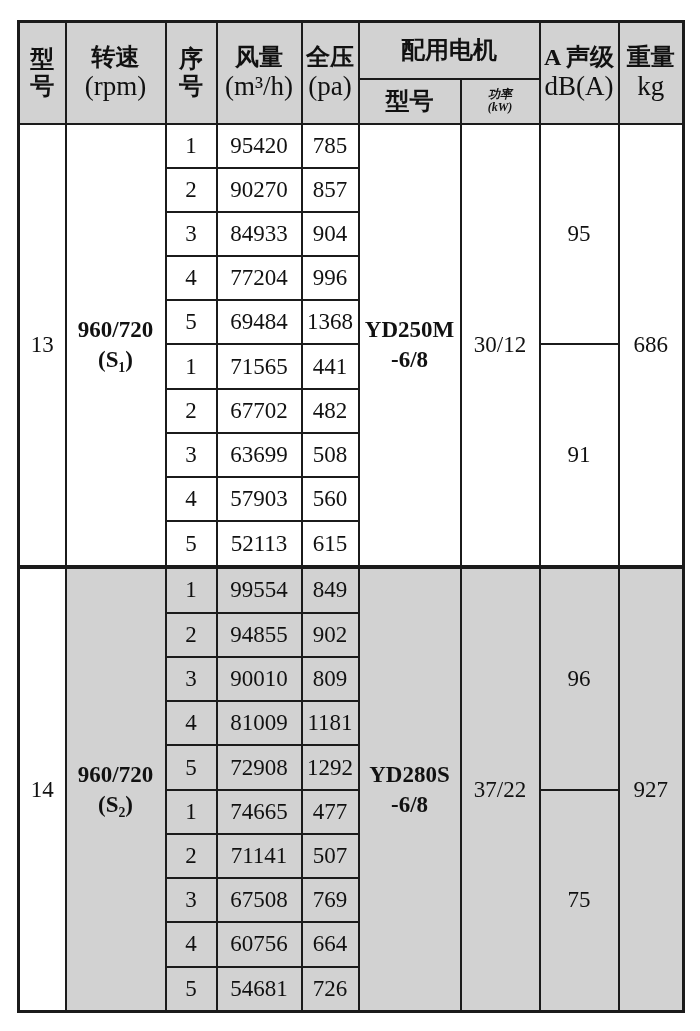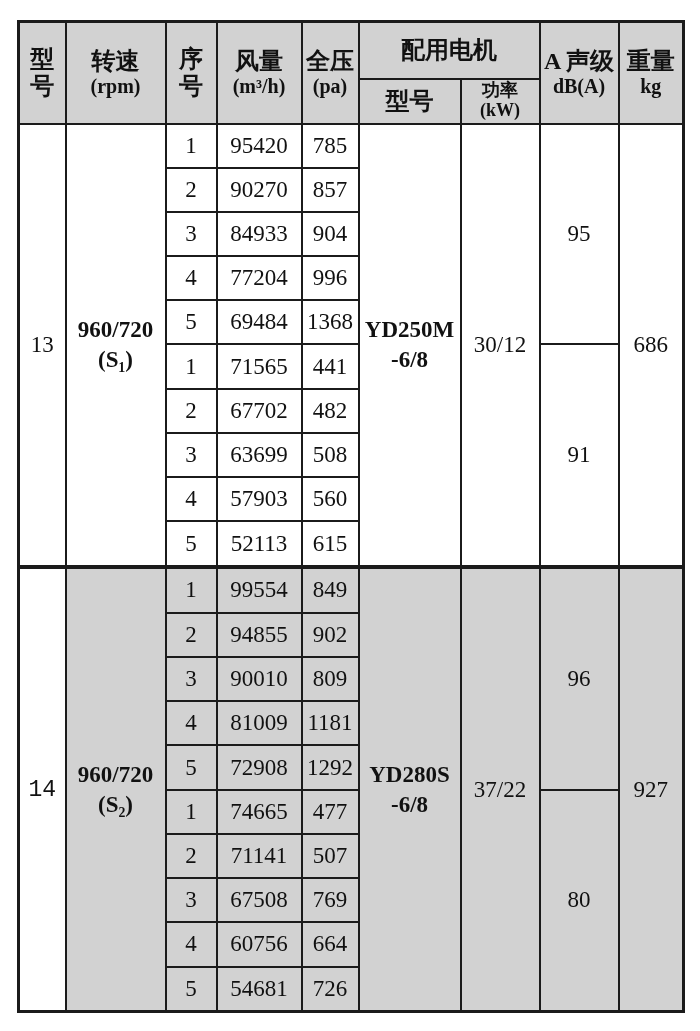--- a/index.html
+++ b/index.html
@@ -33,29 +33,29 @@
     text-align: center;
     overflow: hidden;
   }
   thead th {
     background: #d2d2d2;
     font-weight: bold;
   }
   tr.hr1 { height: 57px; }
   tr.hr2 { height: 45px; }
   .h-cn  { font-size: 24px; line-height: 1.12; font-weight: bold; }
-  .h-sub { font-size: 20px; line-height: 1.15; font-weight: bold; }
-  .h-small { font-size: 18px; line-height: 1.1; font-weight: bold; }
+  .h-sub { font-size: 27px; line-height: 1.15; font-weight: normal; }
+  .h-small { font-size: 12px; line-height: 1.1; font-weight: bold; font-style: italic; }
   tbody td {
     font-size: 23px;
     background: #ffffff;
   }
   .two-line div { line-height: 1.3; font-weight: bold; }
   tbody.sec2 td { background: #d2d2d2; }
-  tbody.sec2 td.model-cell { background: #ffffff; font-family: Liberation Mono, monospace; }
+  tbody.sec2 td.model-cell { background: #ffffff; }
   tbody.sec2 tr.section-first td { border-top: 4px solid #1b1b1b; }
 </style>
 </head>
 <body>
 
 <div class="page">
   <table class="spec-table">
     <colgroup>
       <col style="width:47px">
         <col style="width:100px">
@@ -213,21 +213,21 @@
       </tr>
       <tr>
         <td>5</td>
         <td>72908</td>
         <td>1292</td>
       </tr>
       <tr>
         <td>1</td>
         <td>74665</td>
         <td>477</td>
-        <td rowspan="5">80</td>
+        <td rowspan="5">75</td>
       </tr>
       <tr>
         <td>2</td>
         <td>71141</td>
         <td>507</td>
       </tr>
       <tr>
         <td>3</td>
         <td>67508</td>
         <td>769</td>

